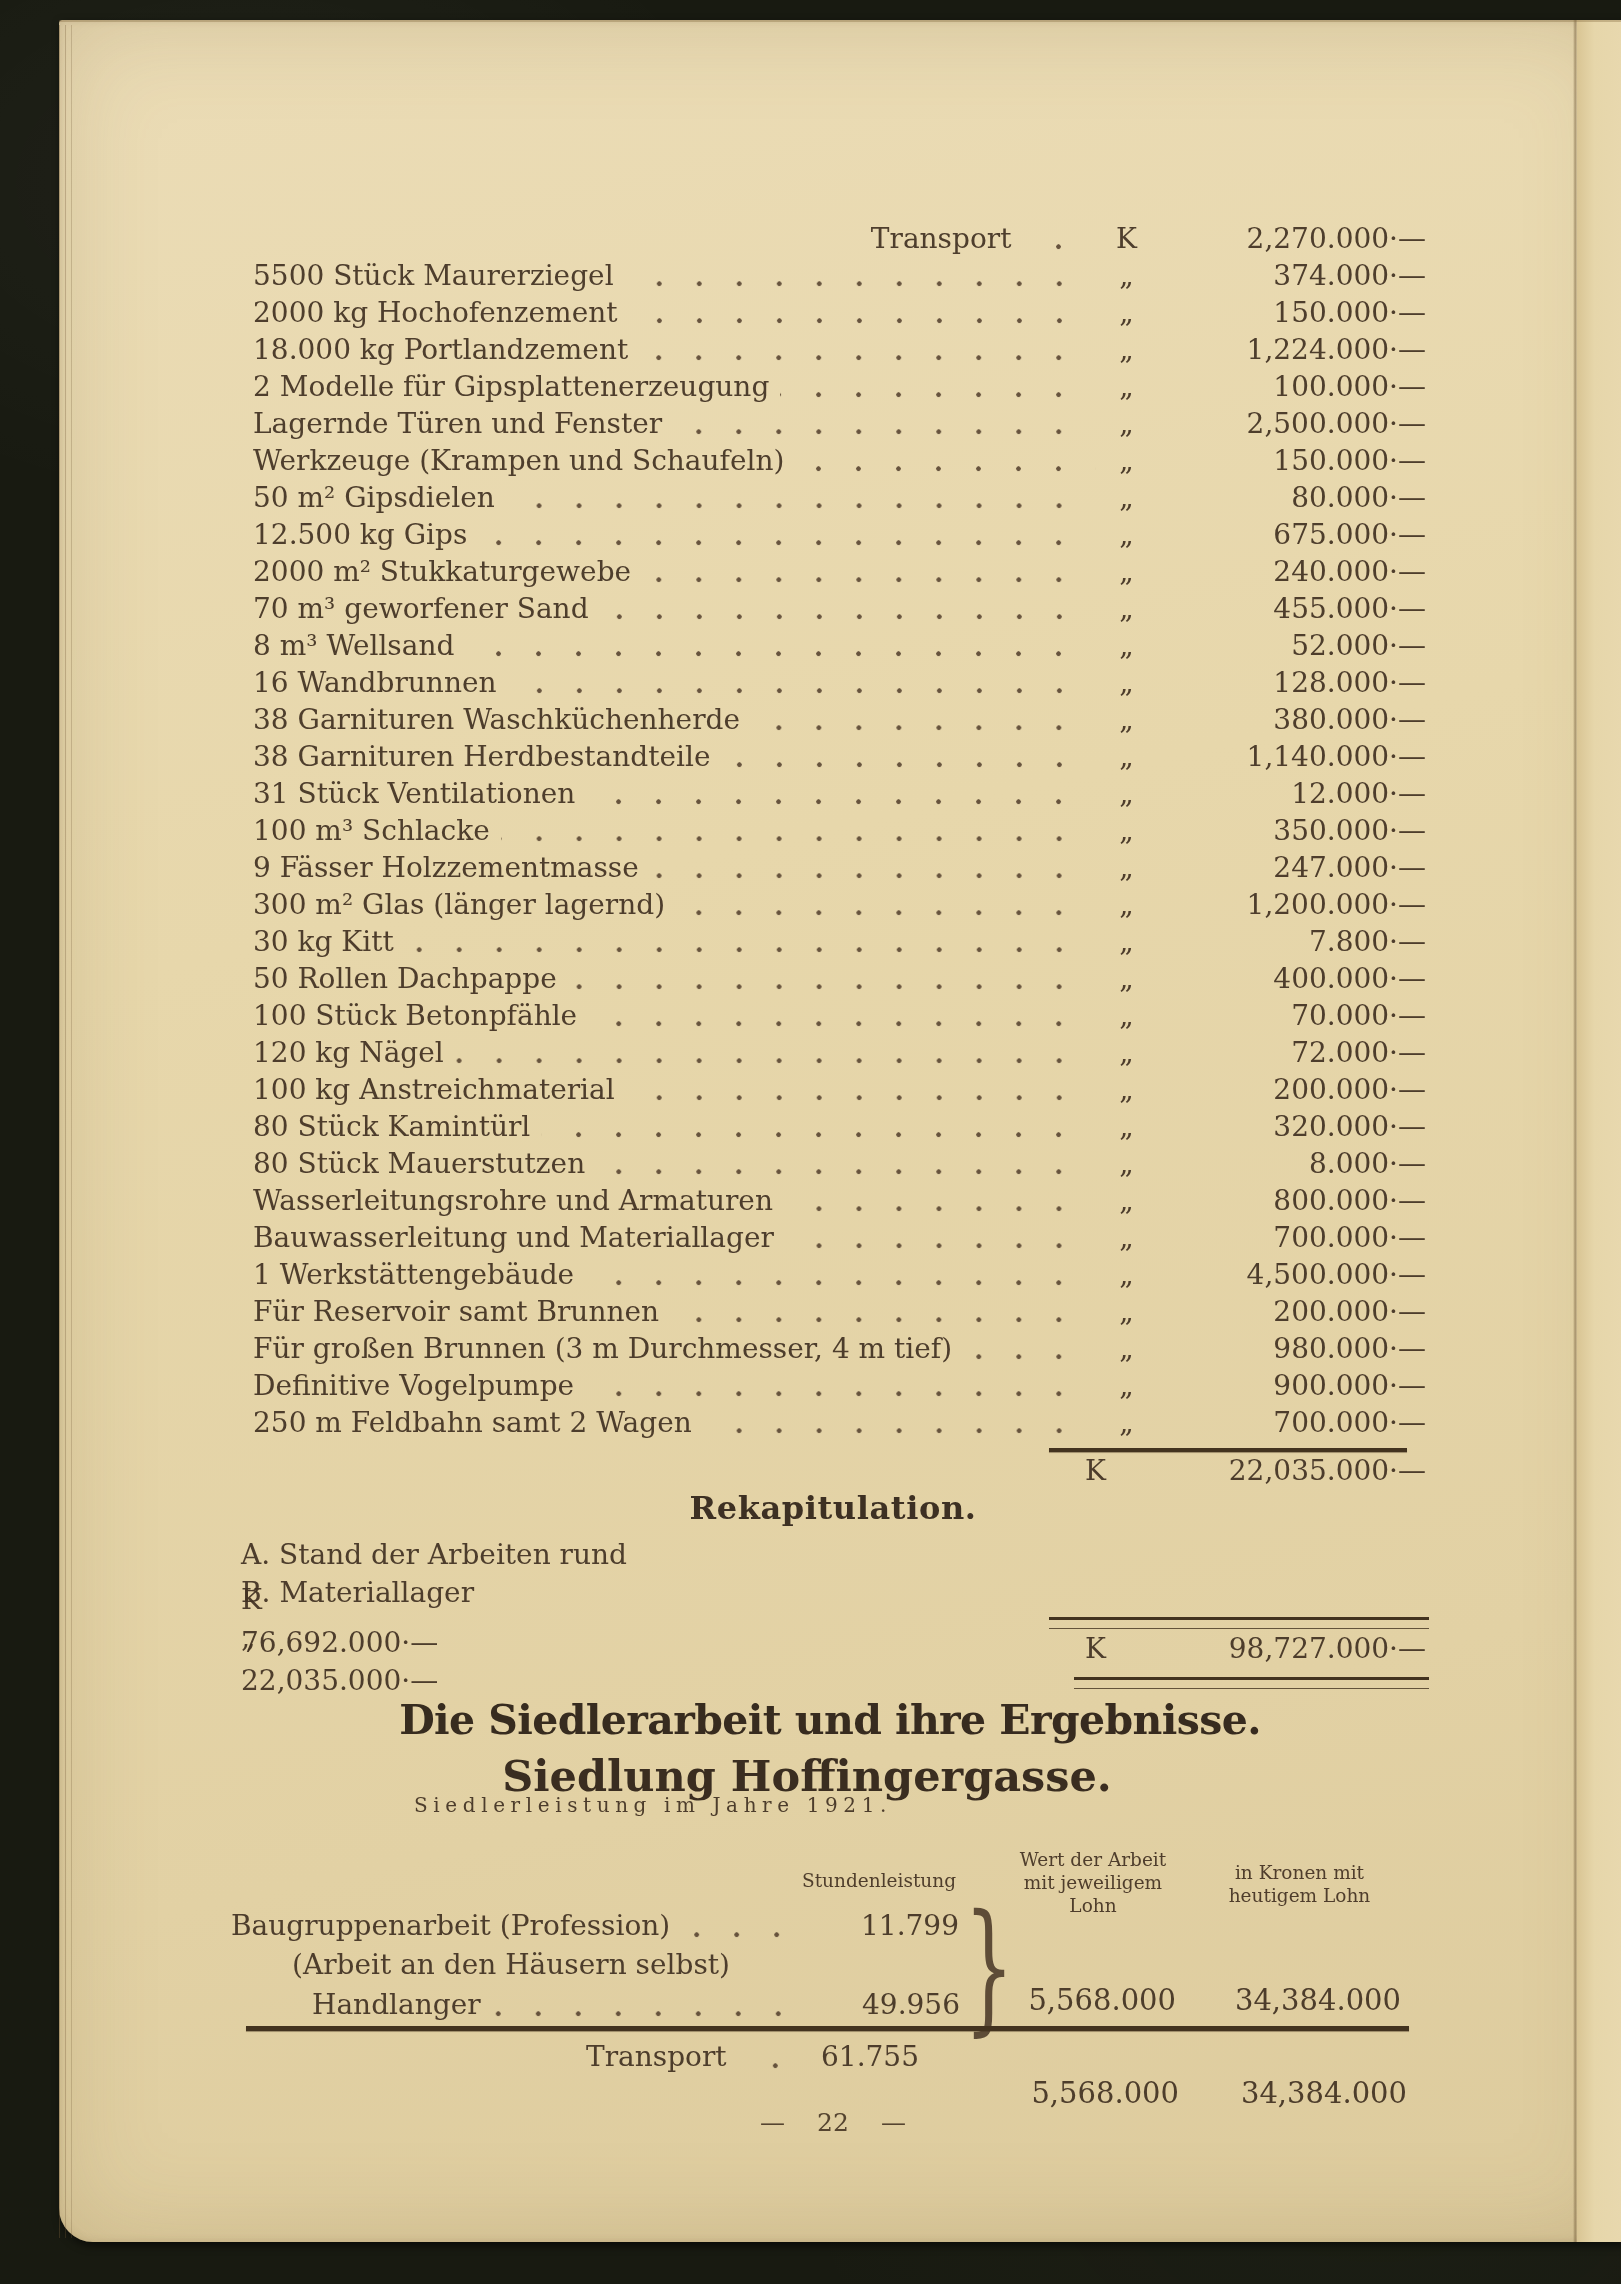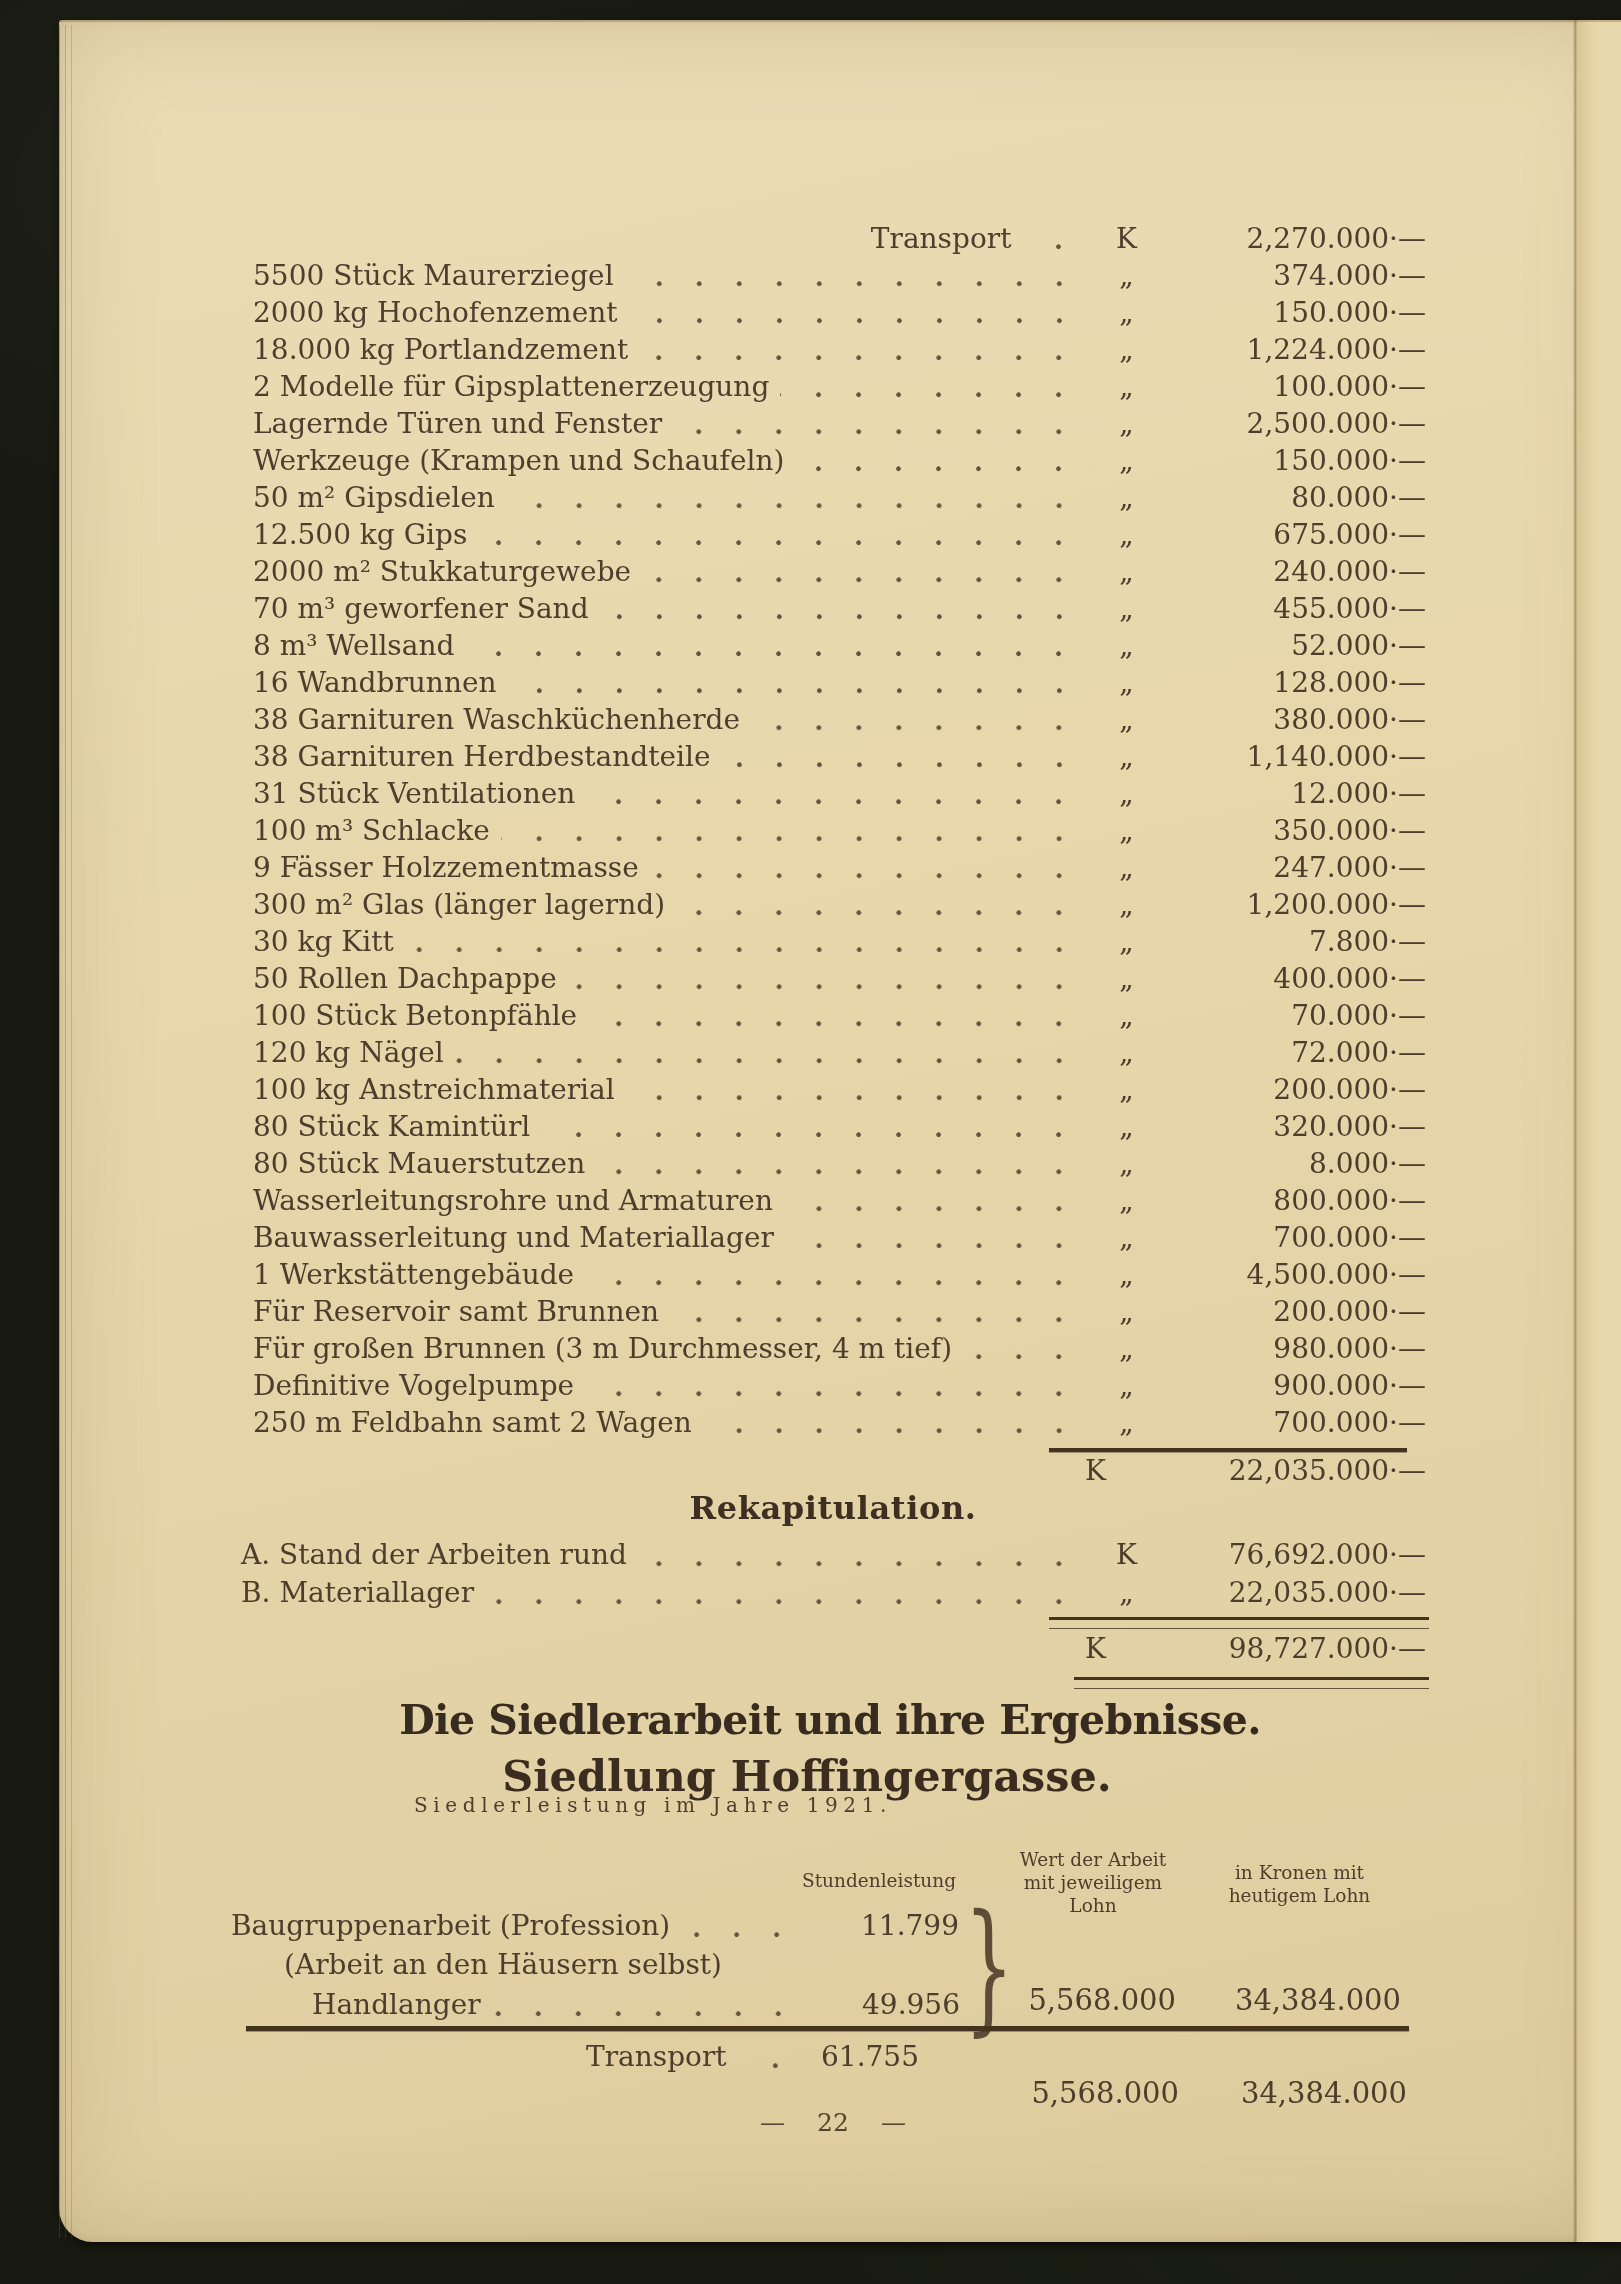--- a/index.html
+++ b/index.html
@@ -46,42 +46,42 @@
   .materials .row.carry .spacer{flex:1;}
 
   .rule{position:absolute;background:#43331f;box-shadow:0 0.6px 0.6px rgba(67,51,31,.4);}
   .rule-total{left:1049px;top:1448px;width:358px;height:4.3px;}
   .mat-total{position:absolute;left:1074px;top:1452px;width:352px;height:38px;line-height:38px;display:flex;align-items:baseline;}
   .mat-total .val{flex:1;}
 
   .recap-title{position:absolute;left:833px;top:1489px;transform:translateX(-50%);
     font-weight:bold;font-size:32px;letter-spacing:0.6px;color:rgba(52,39,27,.95);white-space:nowrap;}
   .recap-rows{position:absolute;left:241px;top:1536px;width:1185px;}
-  .recap-rows .row{height:38px;line-height:38px;white-space:nowrap;}
+  .recap-rows .row{height:38px;line-height:38px;white-space:nowrap;flex-direction:column;}
   .dbl-rule{position:absolute;height:8px;border-top:3.7px solid #43331f;border-bottom:1.2px solid rgba(67,51,31,.8);}
   .dbl-1{left:1049px;top:1617px;width:380px;}
   .grand-total{position:absolute;left:1074px;top:1630px;width:352px;height:38px;line-height:38px;display:flex;align-items:baseline;}
   .grand-total .val{flex:1;}
   .dbl-2{left:1074px;top:1677px;width:355px;}
 
   .sec-title{position:absolute;left:830px;top:1696px;transform:translateX(-50%);
     font-weight:bold;font-size:41px;letter-spacing:-0.6px;color:rgba(48,36,25,.96);white-space:nowrap;}
   .sec-subtitle{position:absolute;left:807px;top:1751px;transform:translateX(-50%);
     font-weight:bold;font-size:43px;color:rgba(48,36,25,.95);white-space:nowrap;}
   .sec-subheading{position:absolute;left:414px;top:1793px;font-size:20px;letter-spacing:5.6px;white-space:nowrap;}
 
   .colhead{position:absolute;font-size:18.5px;line-height:23px;text-align:center;color:rgba(66,49,34,.92);}
   .ch-hours{left:765px;top:1869px;width:228px;}
   .ch-then{left:988px;top:1848px;width:210px;}
   .ch-today{left:1196px;top:1861px;width:207px;}
 
   .lrow{position:absolute;display:flex;align-items:baseline;height:38px;line-height:38px;white-space:nowrap;}
   .lrow .hours{flex:0 0 136px;text-align:right;}
   .lrow1{left:231px;top:1907px;width:728px;}
-  .lrow2{left:284px;top:1946px;width:676px;gap:16px;}
+  .lrow2{left:292px;top:1946px;width:676px;gap:16px;}
   .lrow3{left:312px;top:1986px;width:648px;}
   .lrow2 .leader{background-image:none;}
   .brace{position:absolute;left:964px;top:1901px;height:136px;font-size:143px;line-height:131px;
     transform:scaleX(.55);transform-origin:left center;color:rgba(70,53,36,.85);font-weight:normal;}
   .gval{position:absolute;height:43px;line-height:43px;text-align:right;font-size:29px;white-space:nowrap;margin-top:36px;}
   .g-then{left:954px;top:1943px;width:222px;}
   .g-today{left:1179px;top:1943px;width:222px;}
   .rule-labor{left:246px;top:2026px;width:1163px;height:5px;}
   .ltotal{position:absolute;left:586px;top:2038px;width:377px;display:flex;align-items:baseline;height:38px;line-height:38px;white-space:nowrap;}
   .ltotal .hours{flex:0 0 142px;}

